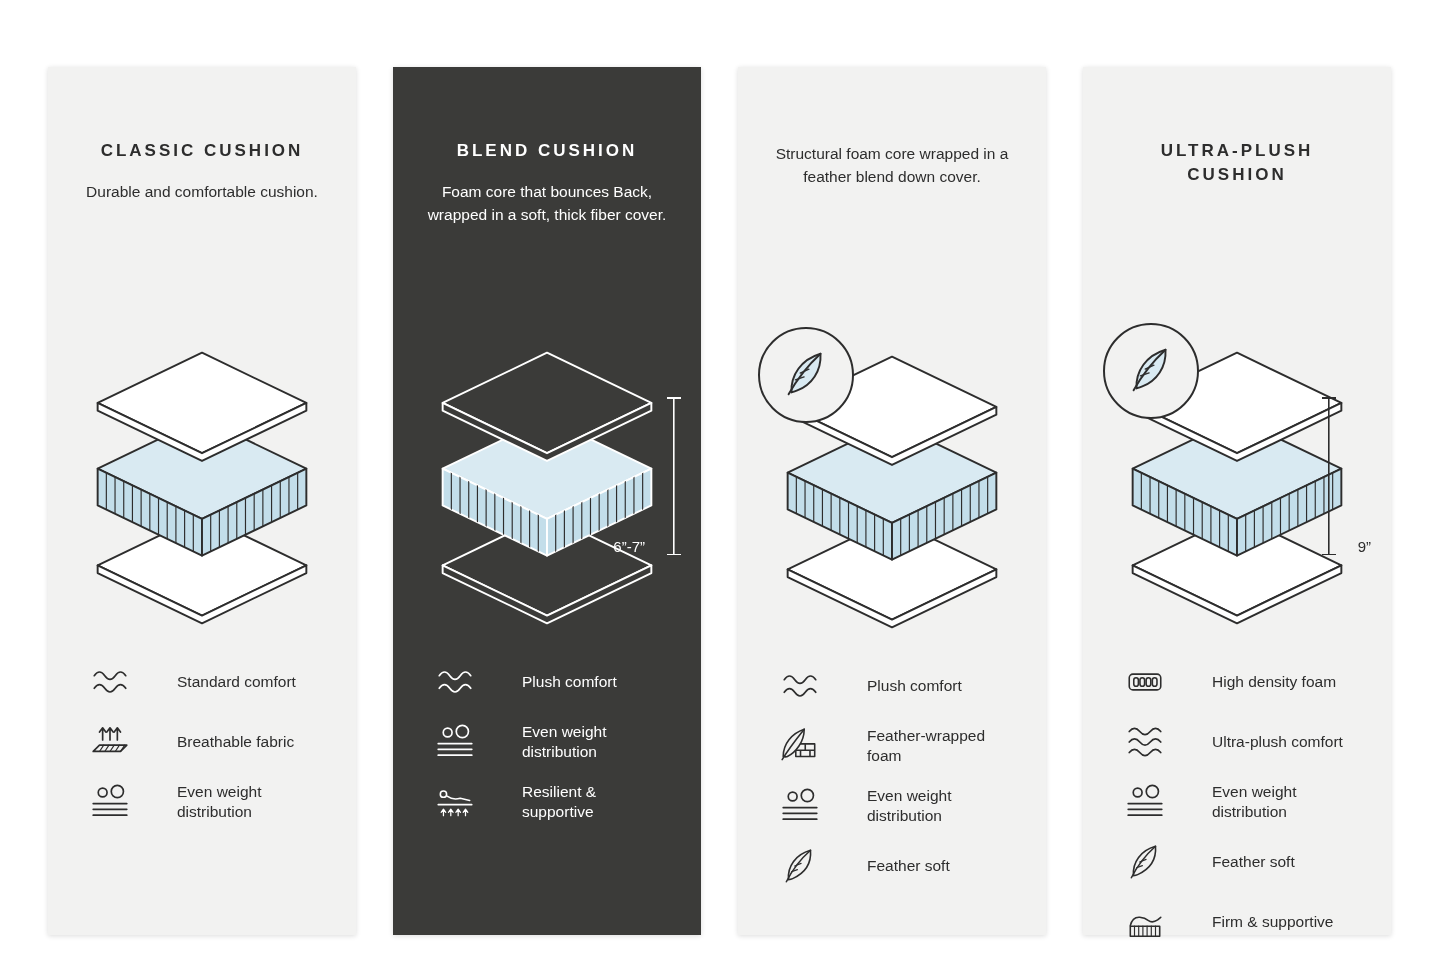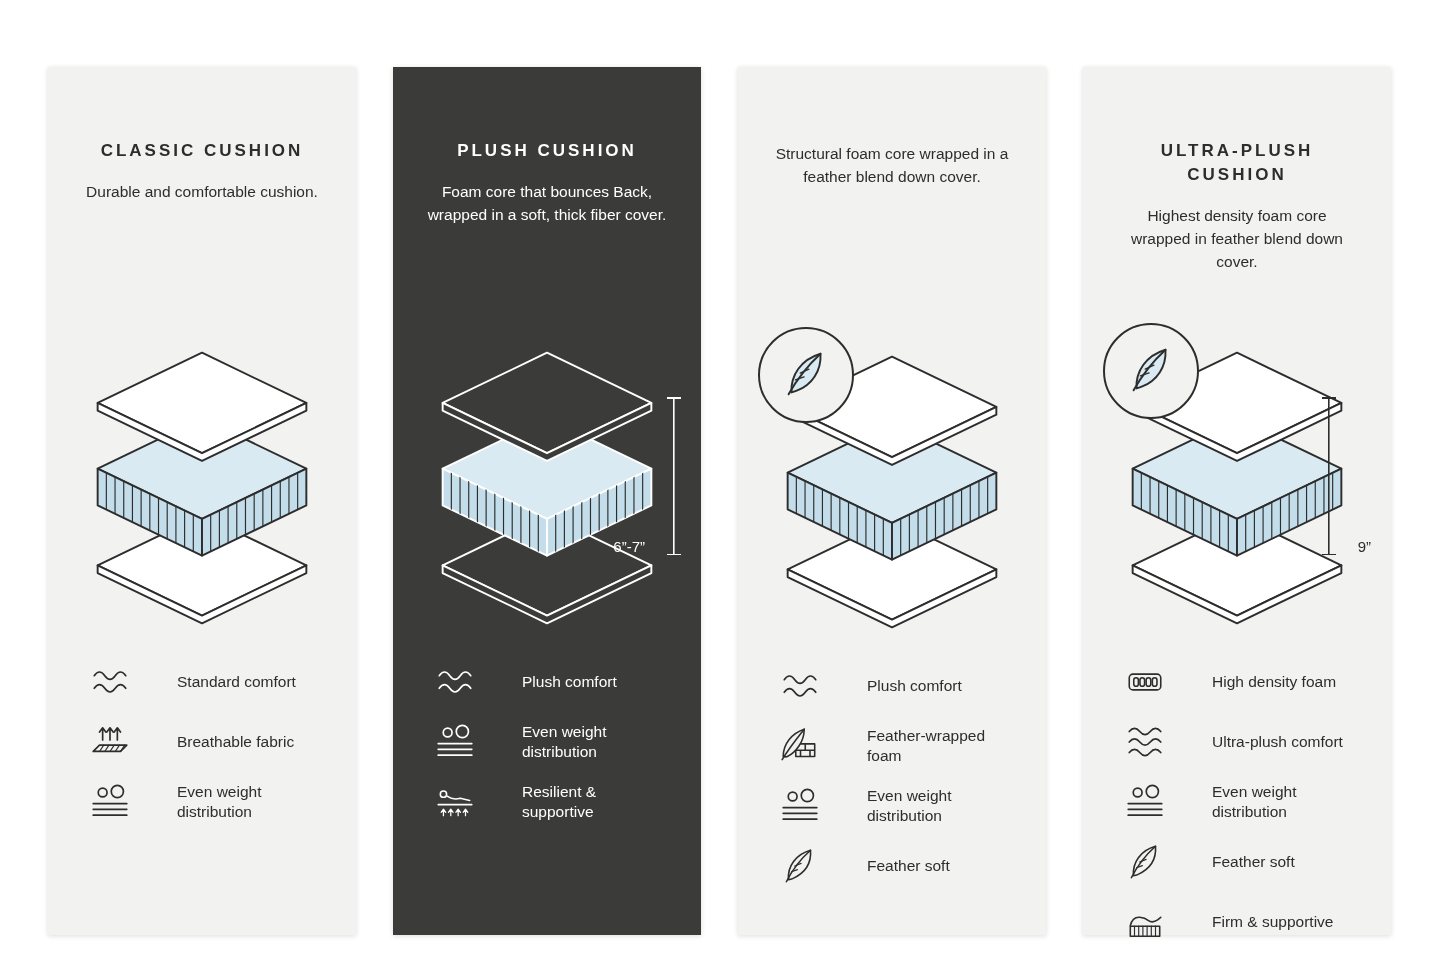--- a/index.html
+++ b/index.html
@@ -246,21 +246,21 @@
               <use href="#even-weight-icon" xlink:href="#even-weight-icon"></use>
             </svg>
           </span>
         <span class="f-label">Even weight distribution</span>
       </div>
     </div>
   </section>
 
   <section class="card dark">
     <div class="card-header">
-      <h2 class="card-title">PLUSH CUSHION</h2>
+      <h2 class="card-title">BLEND CUSHION</h2>
       <p class="card-desc">Foam core that bounces Back, wrapped in a soft, thick fiber cover.</p>
     </div>
     <div class="diagram-wrap">
       <svg class="diagram-svg">
           <use href="#cushion-diagram"></use>
         </svg>
       <div class="measure">
         <span class="m-label">6”-7”</span>
         <span class="m-line"></span>
       </div>
@@ -339,21 +339,20 @@
             </svg>
           </span>
         <span class="f-label">Feather soft</span>
       </div>
     </div>
   </section>
 
   <section class="card light">
     <div class="card-header">
       <h2 class="card-title">ULTRA-PLUSH CUSHION</h2>
-      <p class="card-desc">Highest density foam core wrapped in feather blend down cover.</p>
     </div>
     <div class="diagram-wrap">
       <svg class="diagram-svg">
           <use href="#cushion-diagram"></use>
         </svg>
       <div class="badge">
         <svg>
             <use href="#badge-feather"></use>
           </svg>
       </div>

